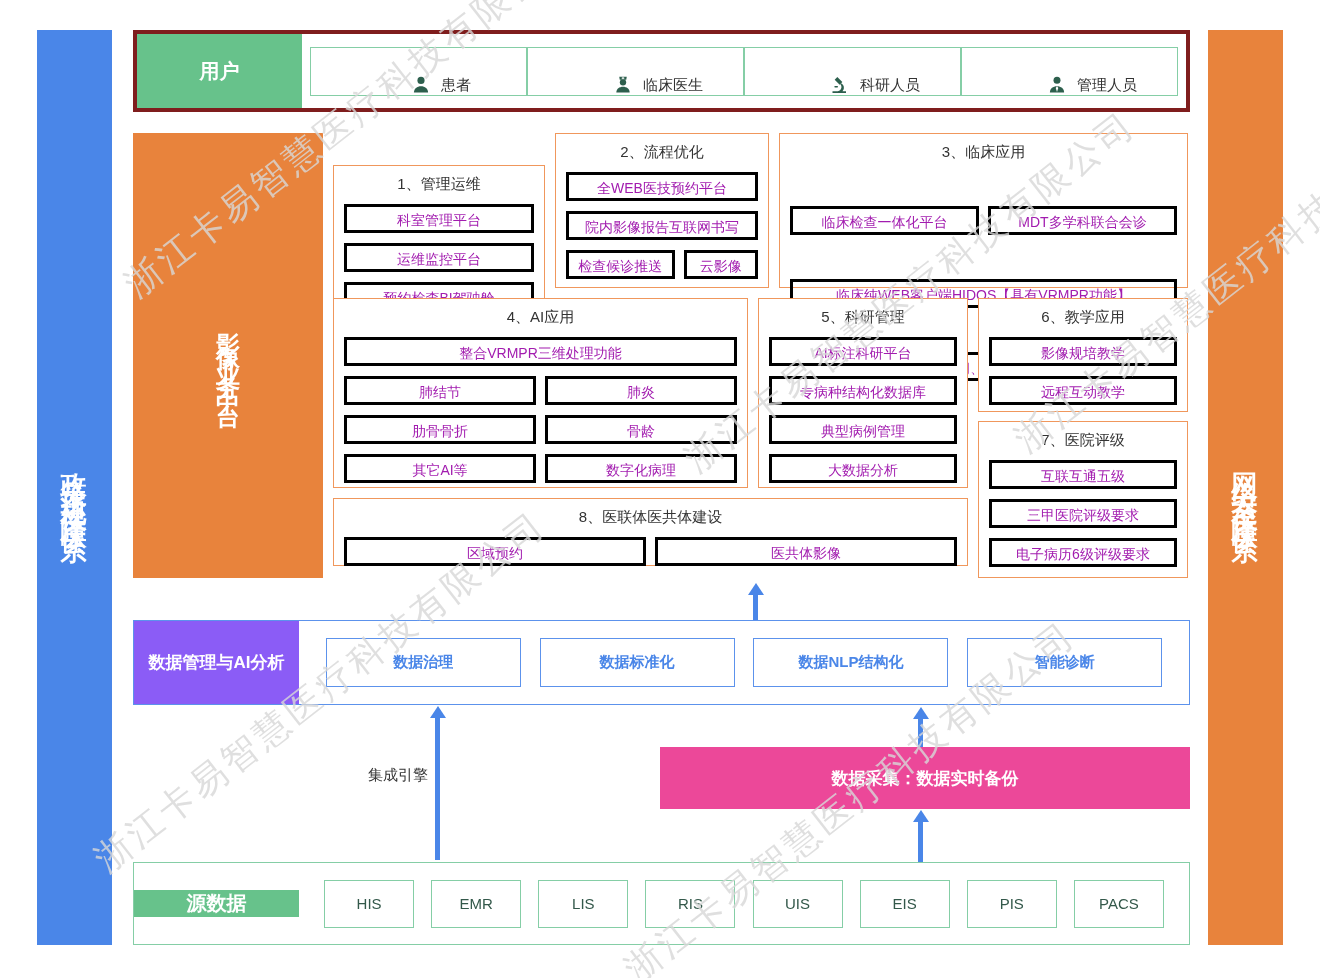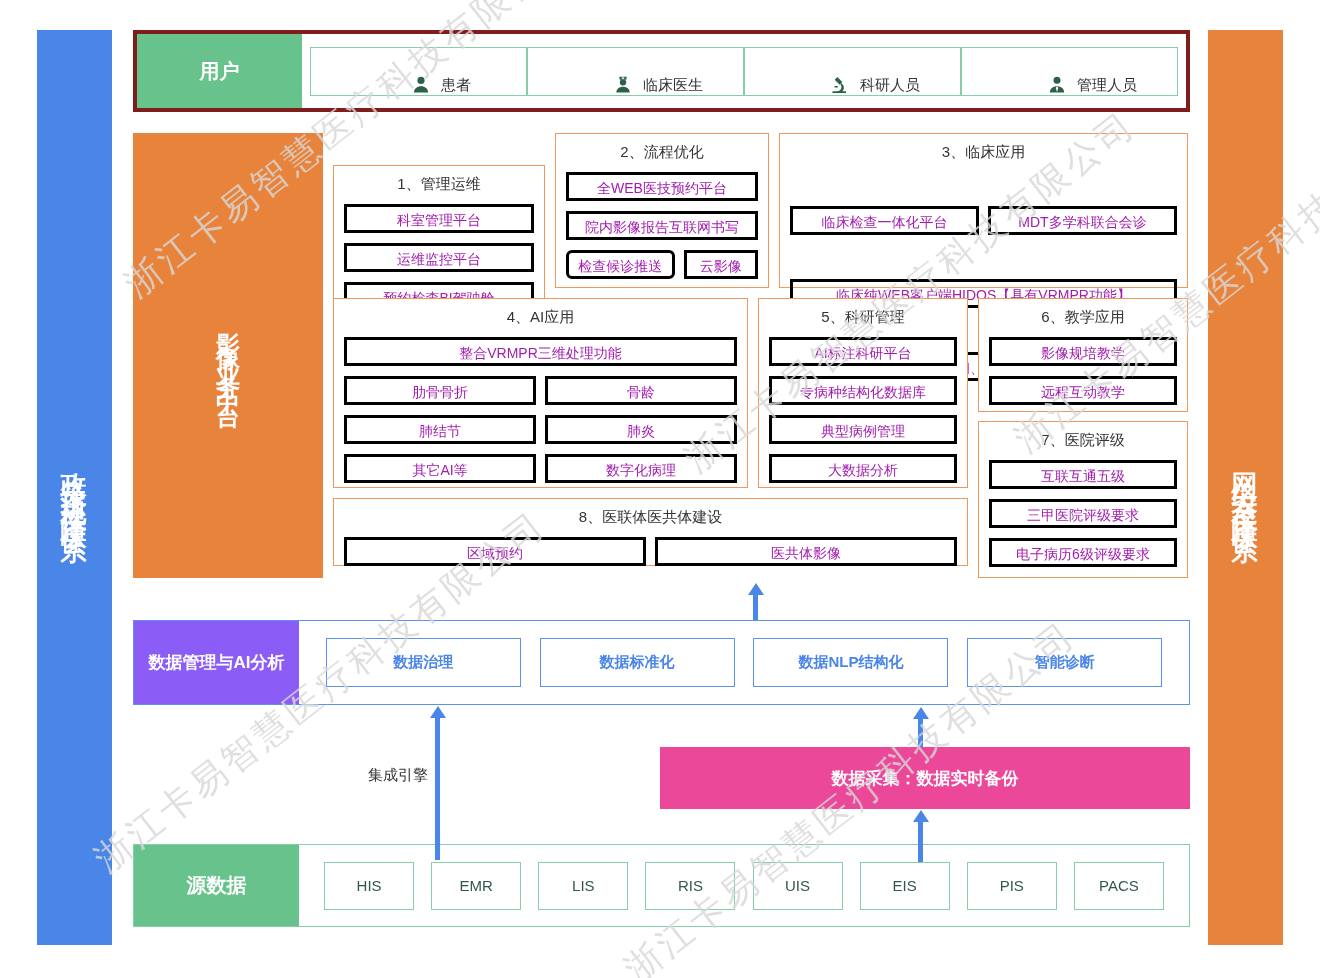--- a/index.html
+++ b/index.html
@@ -16,21 +16,21 @@
   .vtext { writing-mode:vertical-rl; text-orientation:upright; color:#fff;
            font-size:26px; font-weight:bold; letter-spacing:9px; }
 
   
   .row-box { position:absolute; left:133px; width:1057px; display:flex; box-sizing:border-box; }
   .row-label { width:165px; flex-shrink:0; display:flex; align-items:center; justify-content:center;
                color:#fff; font-weight:bold; font-size:20px; }
   .row-content { flex:1; display:flex; align-items:center; justify-content:space-evenly; padding:0 8px; }
 
   .user-row   { top:30px;  height:82px; border:4px solid #7f1d1d; }
-  .source-row { top:844px; height:83px; border:1px solid #85CEA6; }
+  .source-row { top:862px; height:83px; border:1px solid #85CEA6;align-items:center; }
   .green-bg { background:#67C28B; }
   .user-box { width:170px; height:47px; border:1px solid #85CEA6; background:#fff;
               display:flex; align-items:flex-end; justify-content:center; gap:10px;
               font-size:15px; color:#333;padding-left:45px; }
   .uicon { width:20px; height:20px; display:inline-flex; }
   .uicon svg { fill:#2D5F4D; }
   .src-box { width:88px; height:46px; border:1px solid #85CEA6; background:#fff;
              display:flex; align-items:center; justify-content:center;
              font-size:15px; color:#33584A; }
 
@@ -48,21 +48,21 @@
 
   .section { position:absolute; border:1px solid #F0975C; background:#fff;
              padding:6px 10px; box-sizing:border-box;
              display:flex; flex-direction:column; gap:10px; }
   .sec-title { text-align:center; color:#333; font-size:15px; padding-top:3px; }
   .sec-item { border:3px solid #000000; color:#a21caf; font-size:14px; text-align:center;
               height:29px; line-height:27px; box-sizing:border-box; flex-shrink:0;
               white-space:nowrap; overflow:hidden; }
   .sec-row { display:flex; gap:9px; }
   .sec-row .sec-item { flex:1; }
-  .sec-row .grow15 { flex:1.5;border-radius:6px; }
+  .sec-row .grow15 { flex:1.5; }
 
   #s1 { left:333px; top:133px; width:212px; height:155px;margin-top:32px; }
   #s2 { left:555px; top:133px; width:214px; height:155px; }
   #s3 { left:779px; top:133px; width:409px; height:155px;gap:44px; }
   #s4 { left:333px; top:298px; width:415px; height:190px; }
   #s5 { left:758px; top:298px; width:210px; height:190px; }
   #s6 { left:978px; top:298px; width:210px; height:114px; }
   #s7 { left:978px; top:421px; width:210px; height:157px; }
   #s8 { left:333px; top:498px; width:635px; height:68px;  }
 
@@ -178,26 +178,26 @@
       <div class="sec-item">MDT多学科联合会诊</div>
     </div>
     <div class="sec-item">临床纯WEB客户端HIDOS【具有VRMPR功能】</div>
     <div class="sec-item">无线查房移动端图像调阅、三维处理；AI结果图像展示</div>
   </div>
 
   <div class="section" id="s4">
     <div class="sec-title">4、AI应用</div>
     <div class="sec-item">整合VRMPR三维处理功能</div>
     <div class="sec-row">
+      <div class="sec-item">肺结节</div>
+      <div class="sec-item">肺炎</div>
+    </div>
+    <div class="sec-row">
       <div class="sec-item">肋骨骨折</div>
       <div class="sec-item">骨龄</div>
-    </div>
-    <div class="sec-row">
-      <div class="sec-item">肺结节</div>
-      <div class="sec-item">肺炎</div>
     </div>
     <div class="sec-row">
       <div class="sec-item">其它AI等</div>
       <div class="sec-item">数字化病理</div>
     </div>
   </div>
 
   <div class="section" id="s5">
     <div class="sec-title">5、科研管理</div>
     <div class="sec-item">AI标注科研平台</div>

